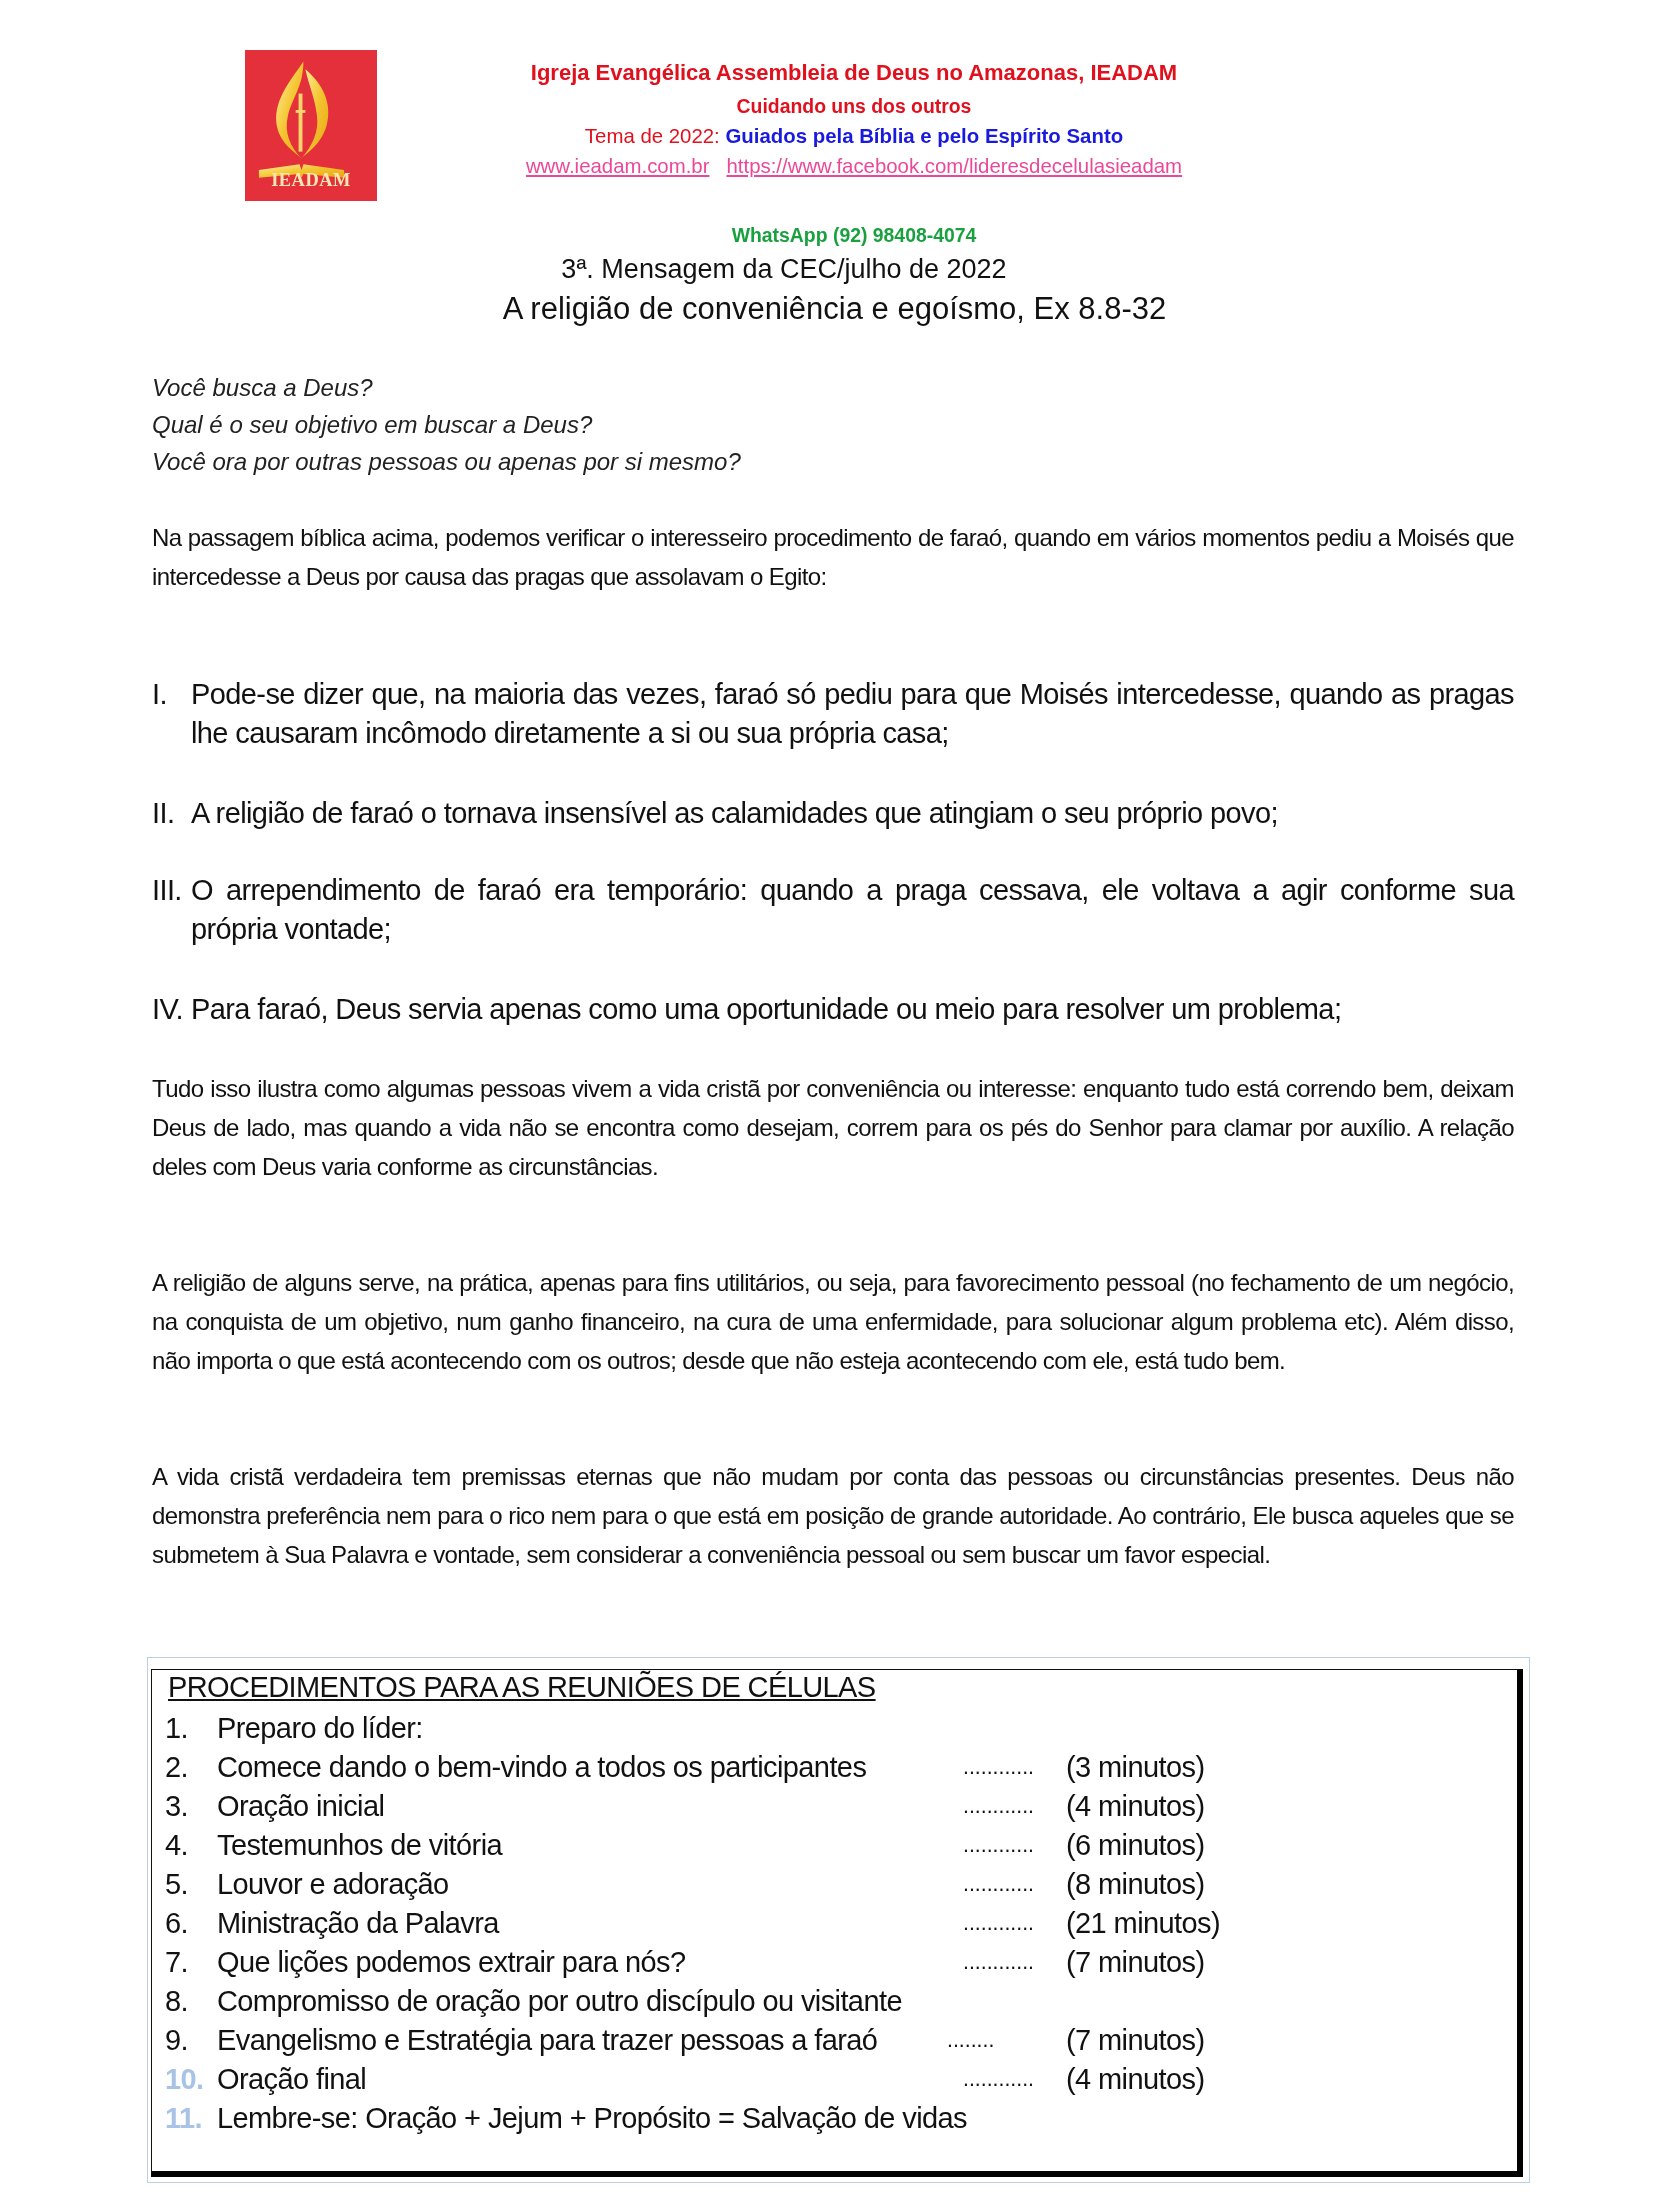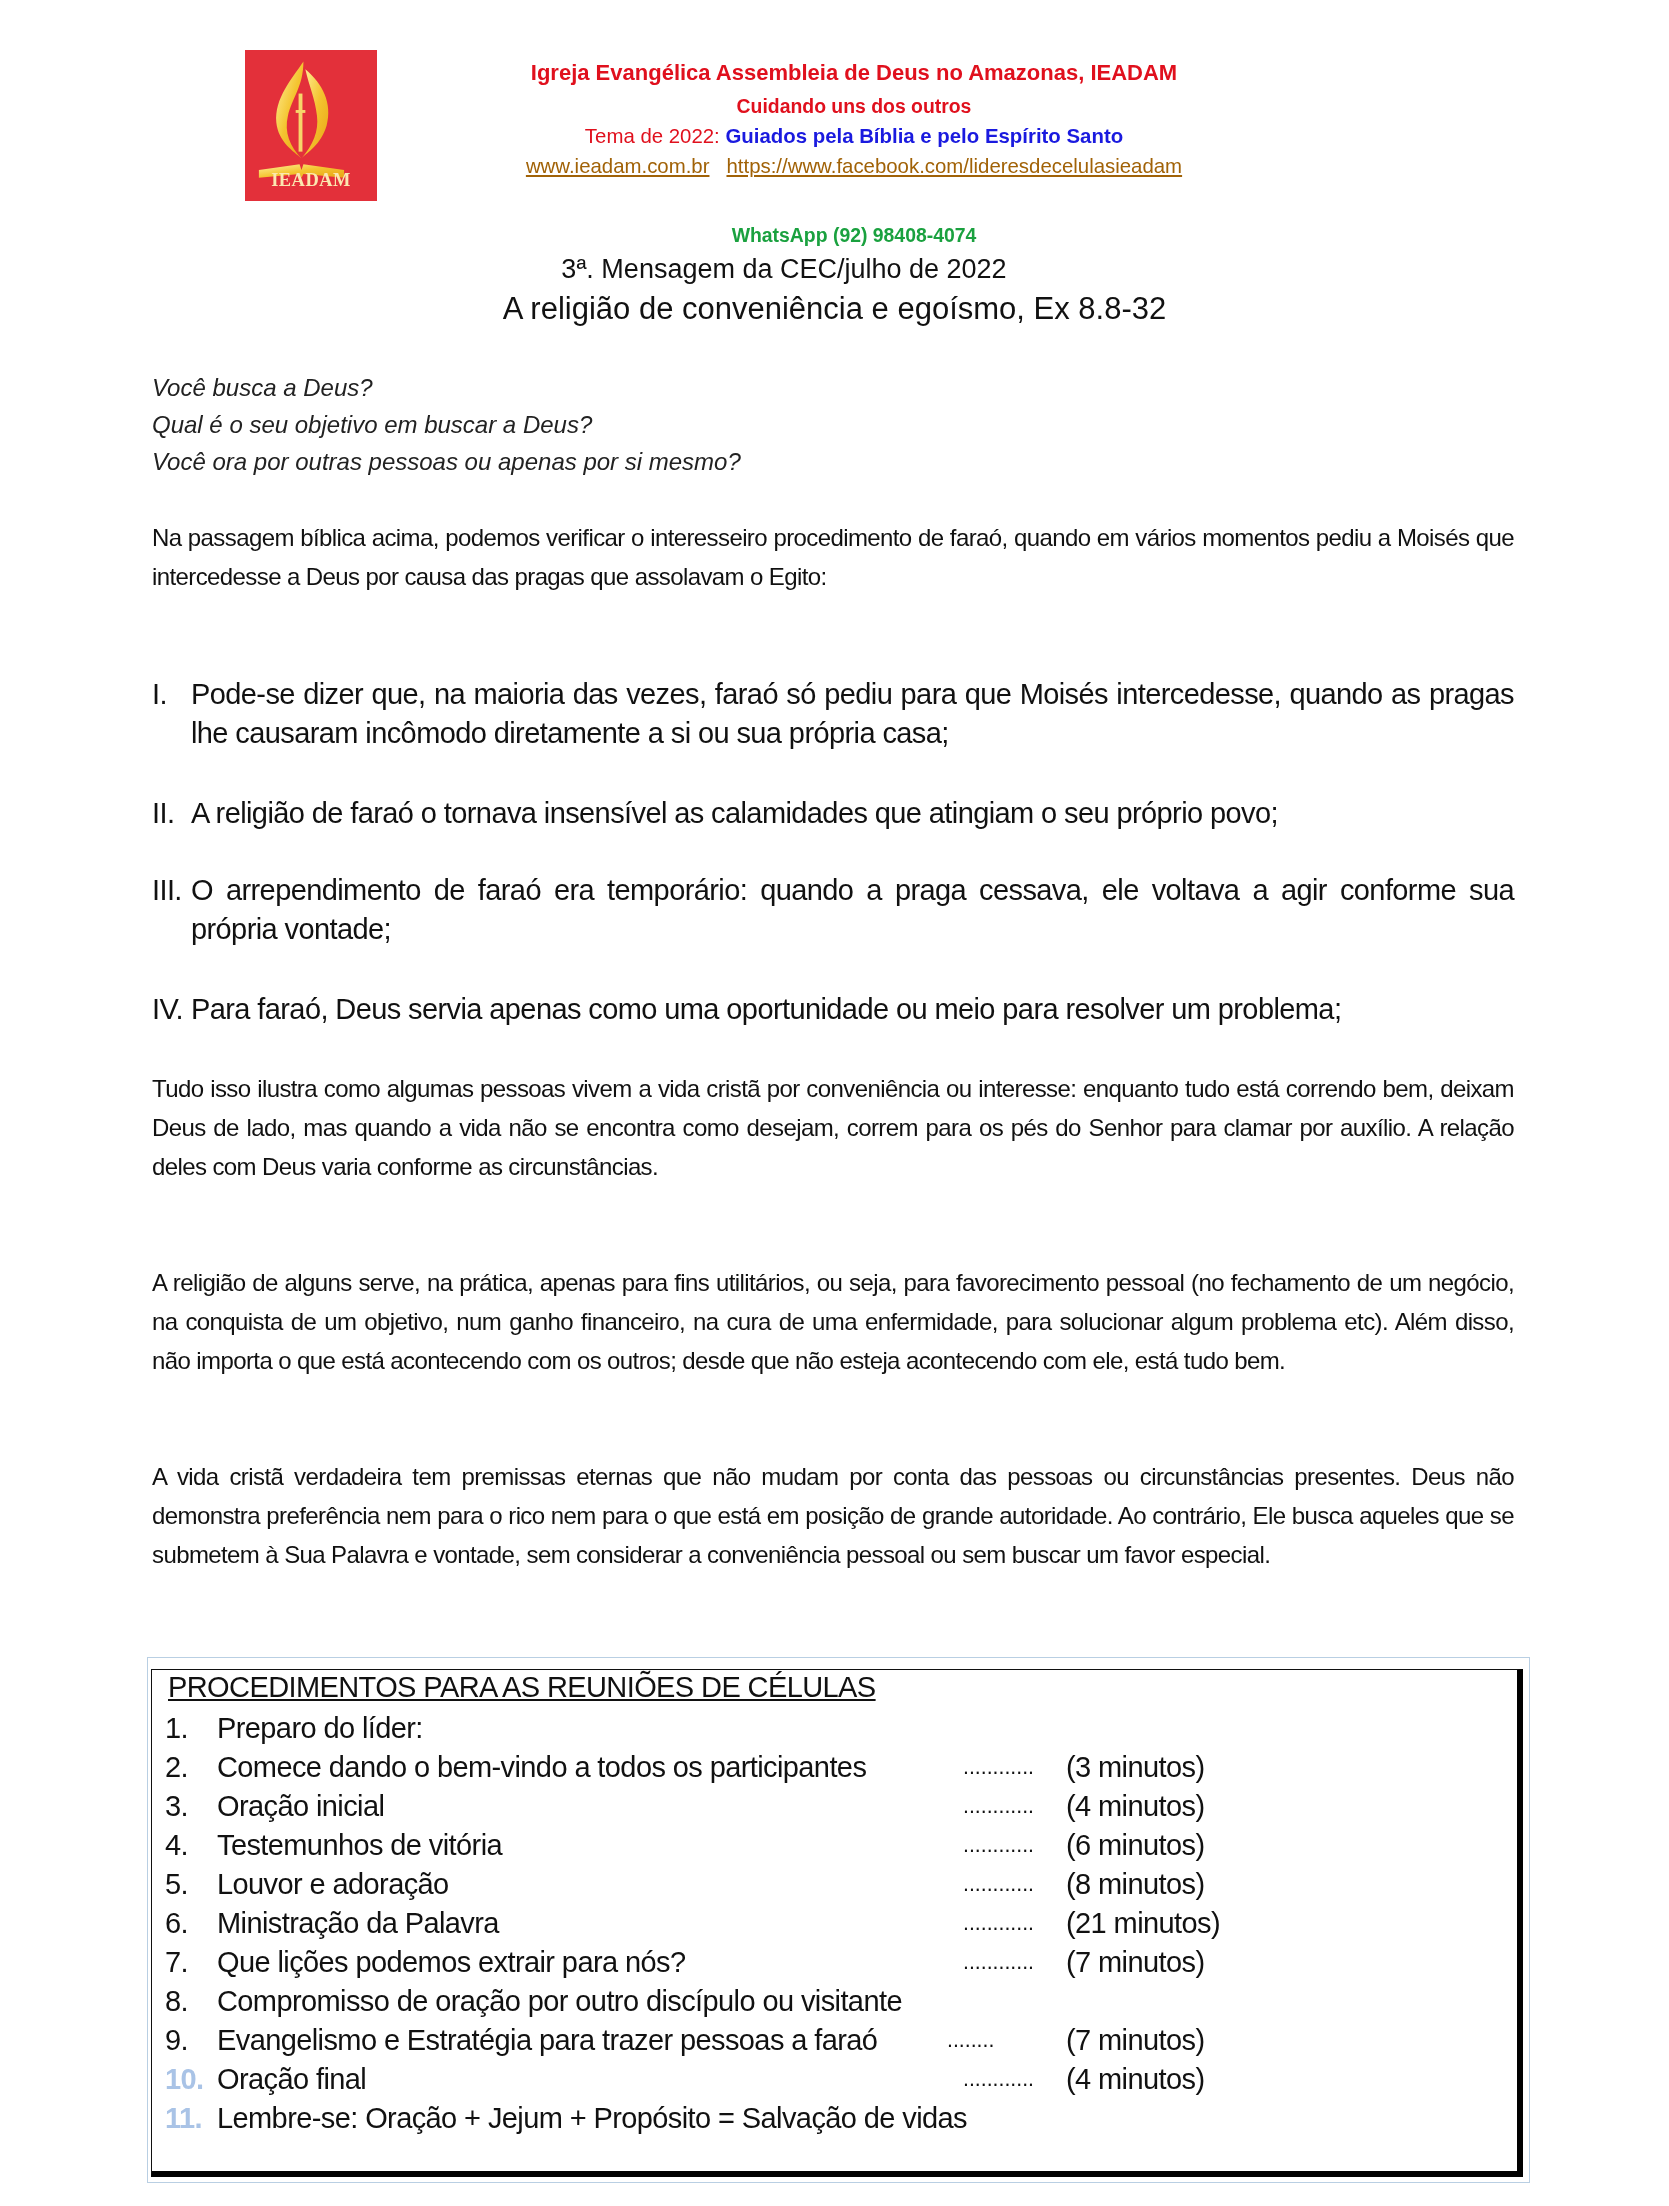--- a/index.html
+++ b/index.html
@@ -13,21 +13,21 @@
   .logo-text { position: absolute; left: 0; right: 0; bottom: 9.7px; text-align: center;
                font-family: "Liberation Serif", "DejaVu Serif", serif; font-weight: bold;
                color: #fbe8b0; font-size: 18.4px; letter-spacing: 0.5px; }
 
   .hdr { left: 369px; width: 970px; text-align: center; font-family: "Liberation Sans", sans-serif; white-space: nowrap; }
   .hdr-org { top: 60px; font-size: 22px; font-weight: bold; color: #e0101d; }
   .hdr-motto { top: 95px; font-size: 19.4px; font-weight: bold; color: #e0101d; }
   .hdr-theme { top: 125px; font-size: 20.4px; color: #e0101d; }
   .hdr-theme b { color: #1a1adf; }
   .hdr-links { top: 155px; font-size: 20.4px; color: #1a1adf; }
-  .hdr-links a { color: #a16207; text-decoration: underline; }
+  .hdr-links a { color: #ec4899; text-decoration: underline; }
   .hdr-wa { top: 187px; font-size: 19.4px; font-weight: bold; color: #1aa13f; margin-top: 37px; }
 
   
   .title-1 { left: 0; width: 1568px; top: 254px; text-align: center; font-size: 27px; color: #111; }
   .title-2 { left: 0; width: 1669px; top: 291px; text-align: center; font-size: 31px; color: #111; }
 
   
   .questions { left: 152px; top: 369px; font-style: italic; font-size: 24px; line-height: 37px; color: #222; }
 
   

